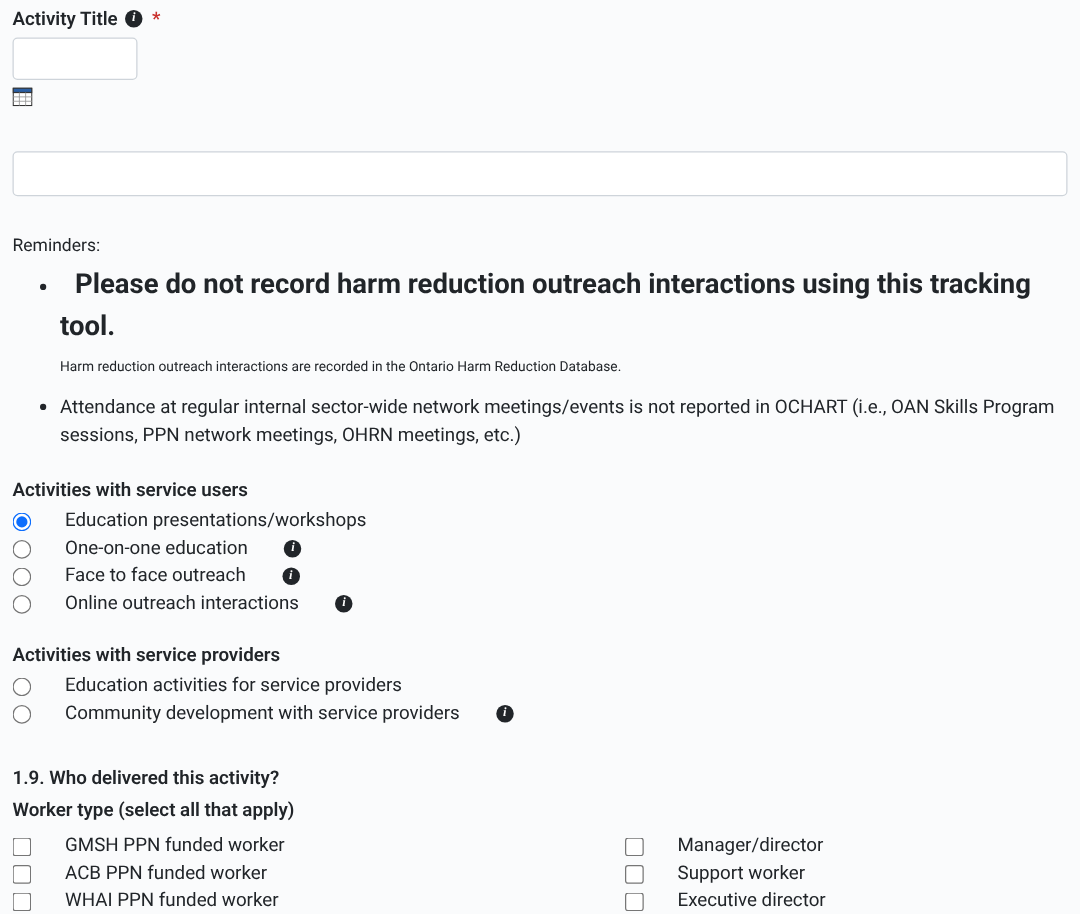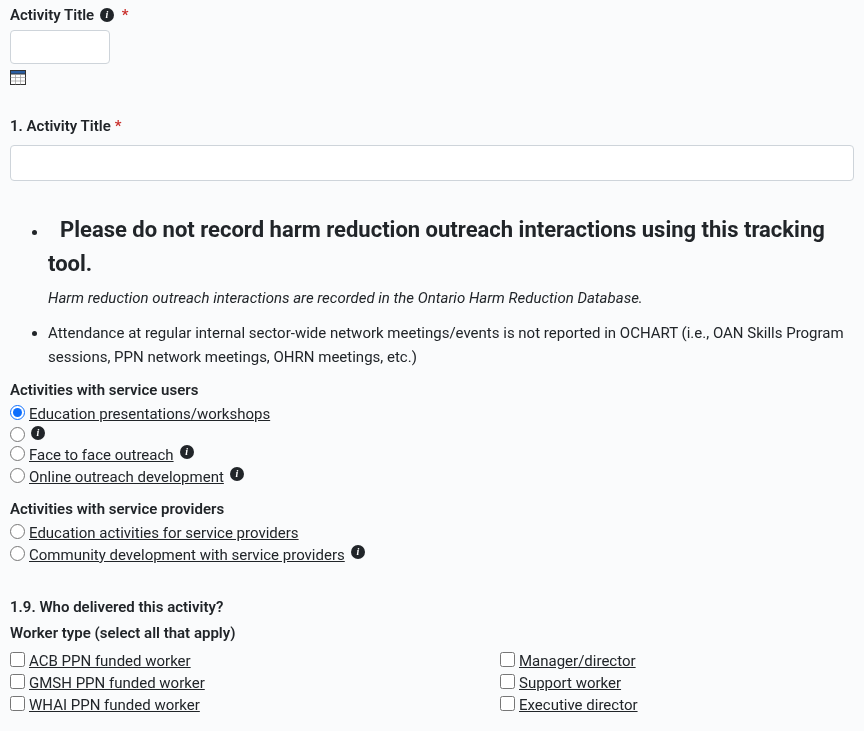--- a/index.html
+++ b/index.html
@@ -77,38 +77,36 @@
       font-size: 15px;
       line-height: 1.55;
     }
     .bold-reminder {
       font-weight: 700;
       font-size: 22px;
       margin-left: 12px;
     }
     .sub-reminder {
       font-weight: 400;
-      font-size: 15px;
+      font-size: 11px;
       margin-top: 6px;
       display: block;
-      font-style: italic;
     }
     .group-heading {
       font-weight: 600;
       font-size: 15px;
-      margin-top: 12px;
+      margin-top: 22px;
       margin-bottom: 4px;
     }
     .radio-row, .check-row {
       display: flex;
-      align-items: flex-start;
-      gap: 4px;
+      align-items: flex-end;
+      gap: 27px;
       padding: 2px 0;
       font-size: 15px;
-      text-decoration: underline;
     }
     .radio-row input[type="radio"],
     .check-row input[type="checkbox"] {
       width: 15px;
       height: 15px;
       margin: 0;
       flex-shrink: 0;
     }
     .radio-row input[type="radio"] { accent-color: #0d6efd; }
     .worker-cols {
@@ -138,52 +136,51 @@
       <rect x="0.5" y="0.5" width="15" height="3.5" fill="#2b5fa3" stroke="#333" stroke-width="1"></rect>
       <line x1="5.5" y1="4" x2="5.5" y2="14.5" stroke="#999" stroke-width="0.7"></line>
       <line x1="10.5" y1="4" x2="10.5" y2="14.5" stroke="#999" stroke-width="0.7"></line>
       <line x1="0.5" y1="7.5" x2="15.5" y2="7.5" stroke="#999" stroke-width="0.7"></line>
       <line x1="0.5" y1="11" x2="15.5" y2="11" stroke="#999" stroke-width="0.7"></line>
     </svg>
   </div>
 </div>
 
 <div class="section-spacer">
-  <div class="field-label">
-    <span>1. Activity Title</span><span class="required-star">*</span>
-  </div>
   <input type="text" class="text-input-wide" value="" style="">
 </div>
 
 <div class="section-spacer">
+  <div class="reminders-label">Reminders:</div>
   <ul class="reminder-list">
     <li>
       <span class="bold-reminder">Please do not record harm reduction outreach interactions using this tracking tool.</span>
       <span class="sub-reminder">Harm reduction outreach interactions are recorded in the Ontario Harm Reduction Database.</span>
     </li>
     <li>Attendance at regular internal sector-wide network meetings/events is not reported in OCHART (i.e., OAN Skills Program sessions, PPN network meetings, OHRN meetings, etc.)</li>
   </ul>
 
   <div class="group-heading">Activities with service users</div>
   <label class="radio-row">
     <input type="radio" name="act" checked="" style="">
     <span>Education presentations/workshops</span>
   </label>
   <label class="radio-row">
     <input type="radio" name="act" style="">
+    <span>One-on-one education</span>
     <span class="info-circle">i</span>
   </label>
   <label class="radio-row">
     <input type="radio" name="act" style="">
     <span>Face to face outreach</span>
     <span class="info-circle">i</span>
   </label>
   <label class="radio-row">
     <input type="radio" name="act" style="">
-    <span>Online outreach development</span>
+    <span>Online outreach interactions</span>
     <span class="info-circle">i</span>
   </label>
 
   <div class="group-heading">Activities with service providers</div>
   <label class="radio-row">
     <input type="radio" name="act" style="">
     <span>Education activities for service providers</span>
   </label>
   <label class="radio-row">
     <input type="radio" name="act" style="">
@@ -192,25 +189,25 @@
   </label>
 </div>
 
 <div class="section-spacer">
   <div class="field-label">1.9. Who delivered this activity?</div>
   <div class="field-label" style="margin-top:8px">Worker type (select all that apply)</div>
   <div class="worker-cols">
     <div class="worker-col">
       <label class="check-row">
         <input type="checkbox" style="">
+        <span>GMSH PPN funded worker</span>
+      </label>
+      <label class="check-row">
+        <input type="checkbox" style="">
         <span>ACB PPN funded worker</span>
-      </label>
-      <label class="check-row">
-        <input type="checkbox" style="">
-        <span>GMSH PPN funded worker</span>
       </label>
       <label class="check-row">
         <input type="checkbox" style="">
         <span>WHAI PPN funded worker</span>
       </label>
 
     </div>
     <div class="worker-col">
       <label class="check-row">
         <input type="checkbox" style="">

